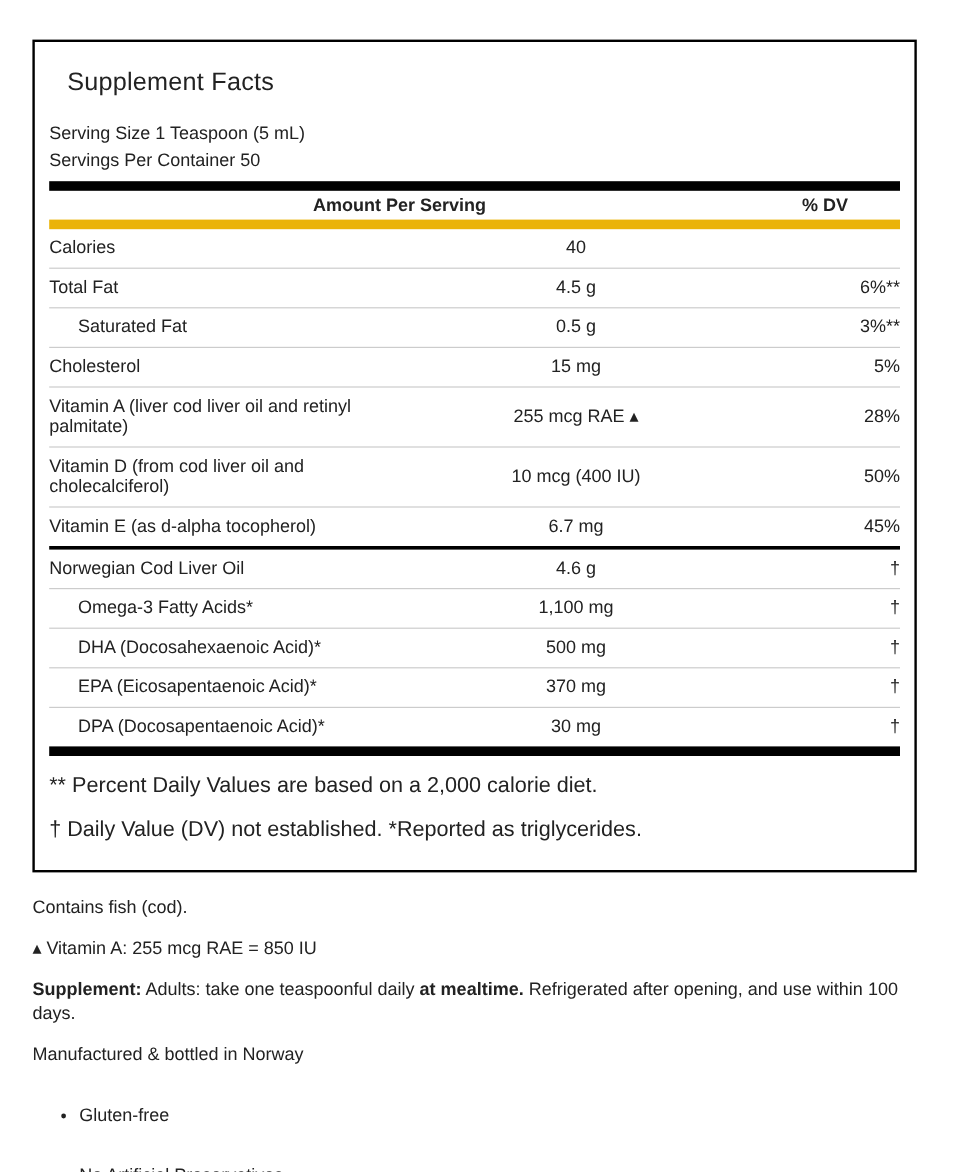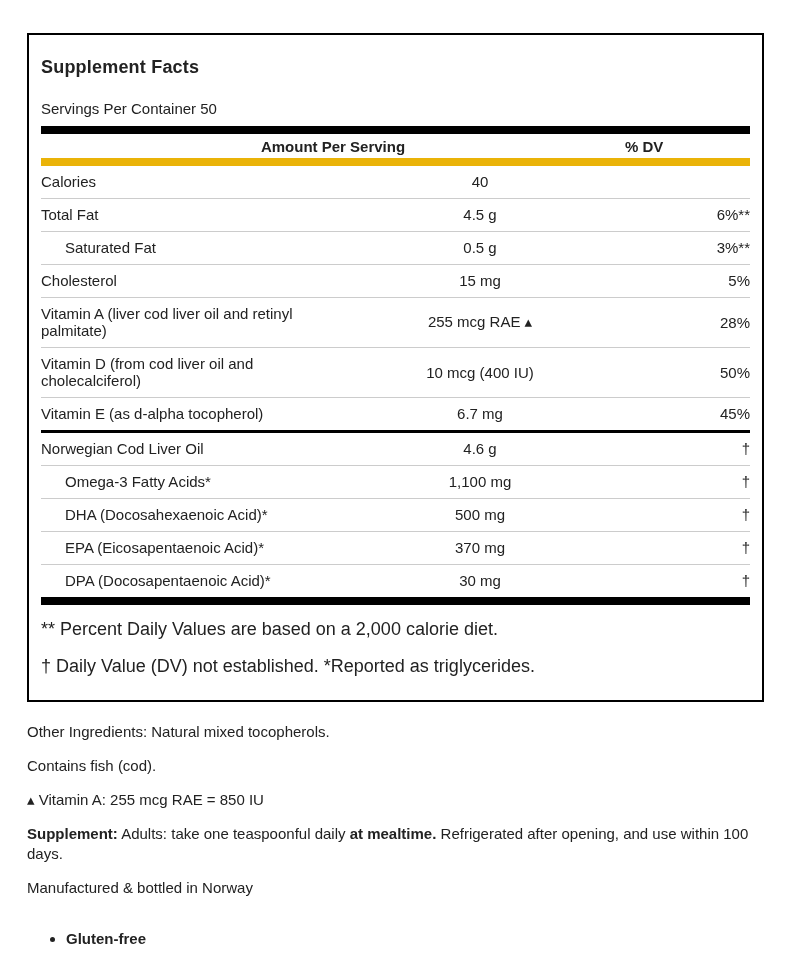--- a/index.html
+++ b/index.html
@@ -16,23 +16,23 @@
     padding: 33px 36px 10px 27px;
   }
 
   
   .facts-box {
     border: 2px solid #000000;
     padding: 10px 12px 6px 12px;
     width: 737px;
   }
   .facts-title {
-    font-size: 18px;
-    font-weight: bold;
-    margin: 12px 0 0 0;
+    font-size: 21px;
+    font-weight: normal;
+    margin: 12px 0 0 15px;
     letter-spacing: 0.2px;
   }
   .serving-info {
     margin-top: 20px;
     font-size: 15px;
     line-height: 22px;
   }
   table.facts-table {
     width: 100%;
     border-collapse: collapse;
@@ -41,21 +41,21 @@
     border-bottom: 8px solid #000000;
     font-size: 15px;
   }
   table.facts-table th {
     font-weight: bold;
     padding: 4px 0 3px 0;
     border-bottom: 8px solid #eab308;
     font-size: 15px;
   }
   th.col-amount-head { text-align: center; }
-  th.col-dv-head { text-align: left; }
+  th.col-dv-head { text-align: center; }
   table.facts-table td {
     padding: 7px 0 8px 0;
     border-top: 1px solid #cccccc;
     vertical-align: middle;
   }
   table.facts-table tr.first-row td { border-top: none; }
   table.facts-table tr.section-start td { border-top: 3px solid #000000; }
   td.cell-name { text-align: left; }
   td.cell-name.indent { padding-left: 24px; }
   td.cell-amount { text-align: center; width: 290px; }
@@ -77,31 +77,32 @@
   .bold { font-weight: bold; }
   .details ul {
     margin: 22px 0 0 0;
     padding-left: 39px;
     font-size: 15px;
   }
   .details li {
     margin: 0 0 3px 0;
     line-height: 18px;
   }
-  .details li.bold-item { font-weight: bold; margin-top: 32px; }
+  .details li.bold-item { font-weight: normal; margin-top: 32px; }
 </style>
 </head>
 <body>
 
 <div class="page">
 
   <div class="facts-box">
     <div class="facts-title">Supplement Facts</div>
 
     <div class="serving-info">
+      <div>Serving Size 1 Teaspoon (5 mL)</div>
       <div>Servings Per Container 50</div>
     </div>
 
     <table class="facts-table">
       <thead>
         <tr>
           <th colspan="2" class="col-amount-head">Amount Per Serving</th>
           <th class="col-dv-head">% DV</th>
         </tr>
       </thead>
@@ -167,21 +168,20 @@
           <td class="cell-dv">†</td>
         </tr>
       </tbody>
     </table>
 
     <div class="footnote">** Percent Daily Values are based on a 2,000 calorie diet.</div>
     <div class="footnote">† Daily Value (DV) not established. *Reported as triglycerides.</div>
   </div>
 
   <div class="details">
-    <p class="para">Other Ingredients: Natural mixed tocopherols.</p>
     <p class="para">Contains fish (cod).</p>
     <p class="para">▴ Vitamin A: 255 mcg RAE = 850 IU</p>
     <p class="para"><span class="bold">Supplement:</span><span> Adults: take one teaspoonful daily </span><span class="bold">at mealtime.</span><span> Refrigerated after opening, and use within 100 days.</span></p>
     <p class="para">Manufactured &amp; bottled in Norway</p>
 
     <ul>
       <li class="bold-item">Gluten-free</li>
       <li class="bold-item">No Artificial Preservatives</li>
 
     </ul>

